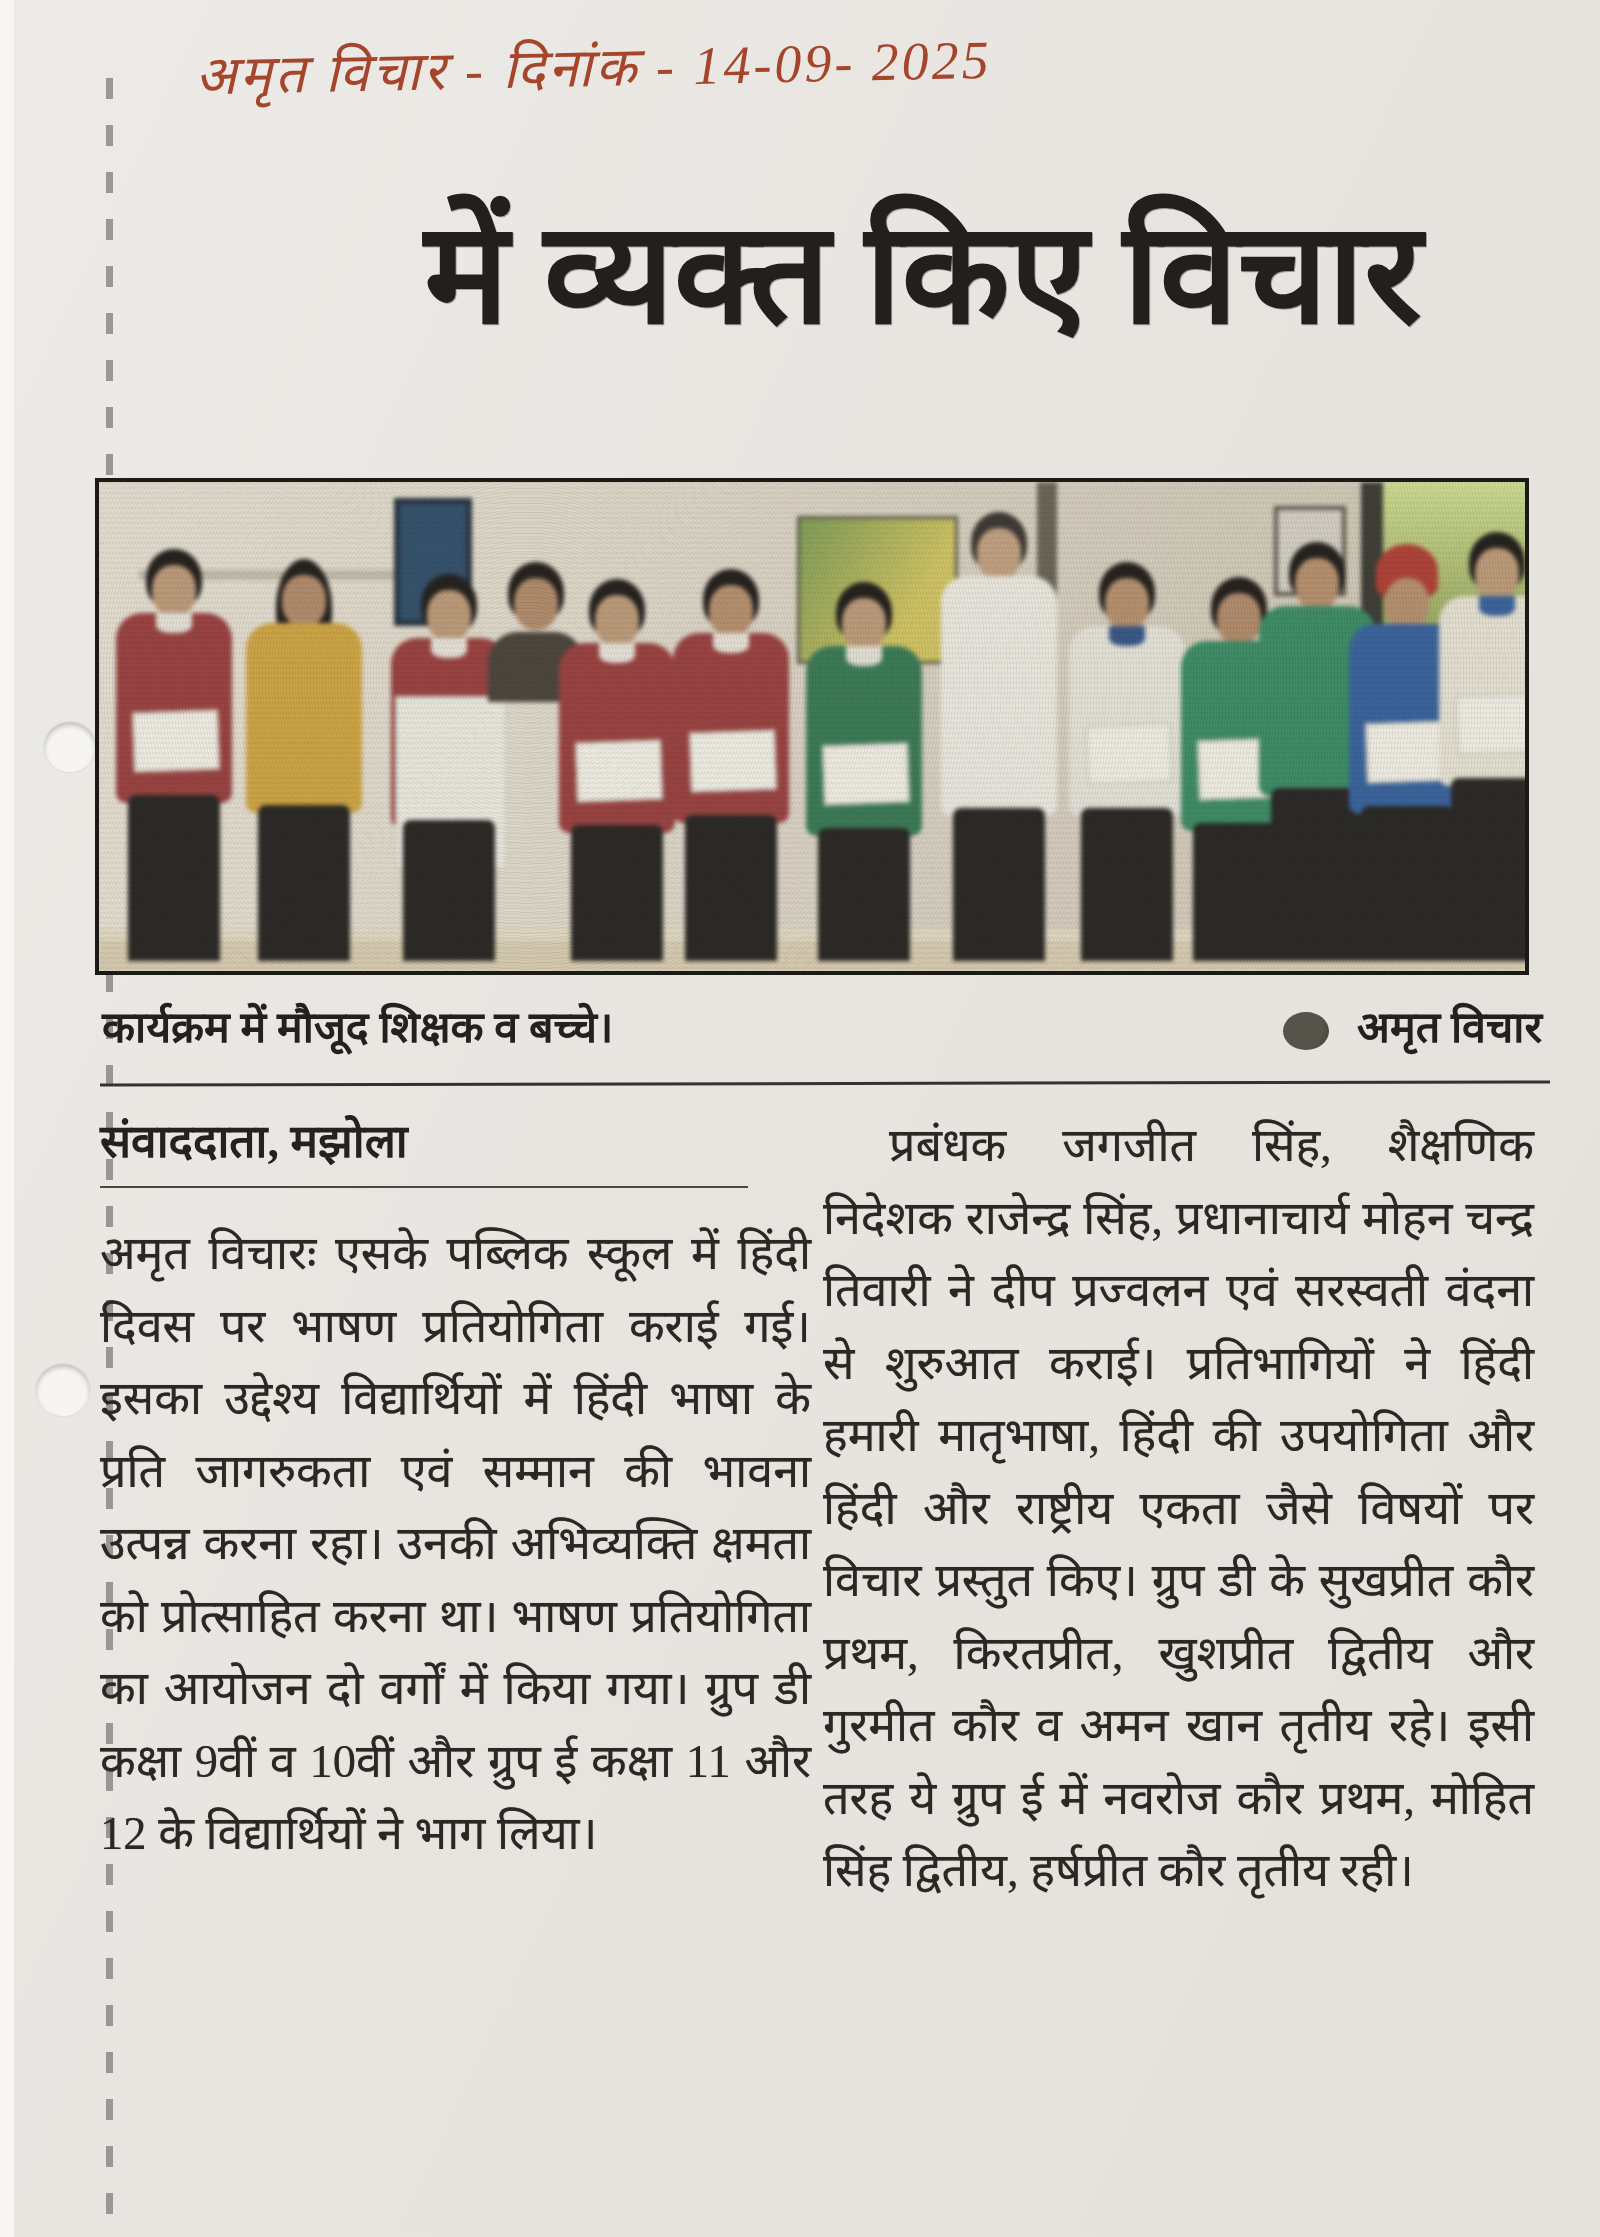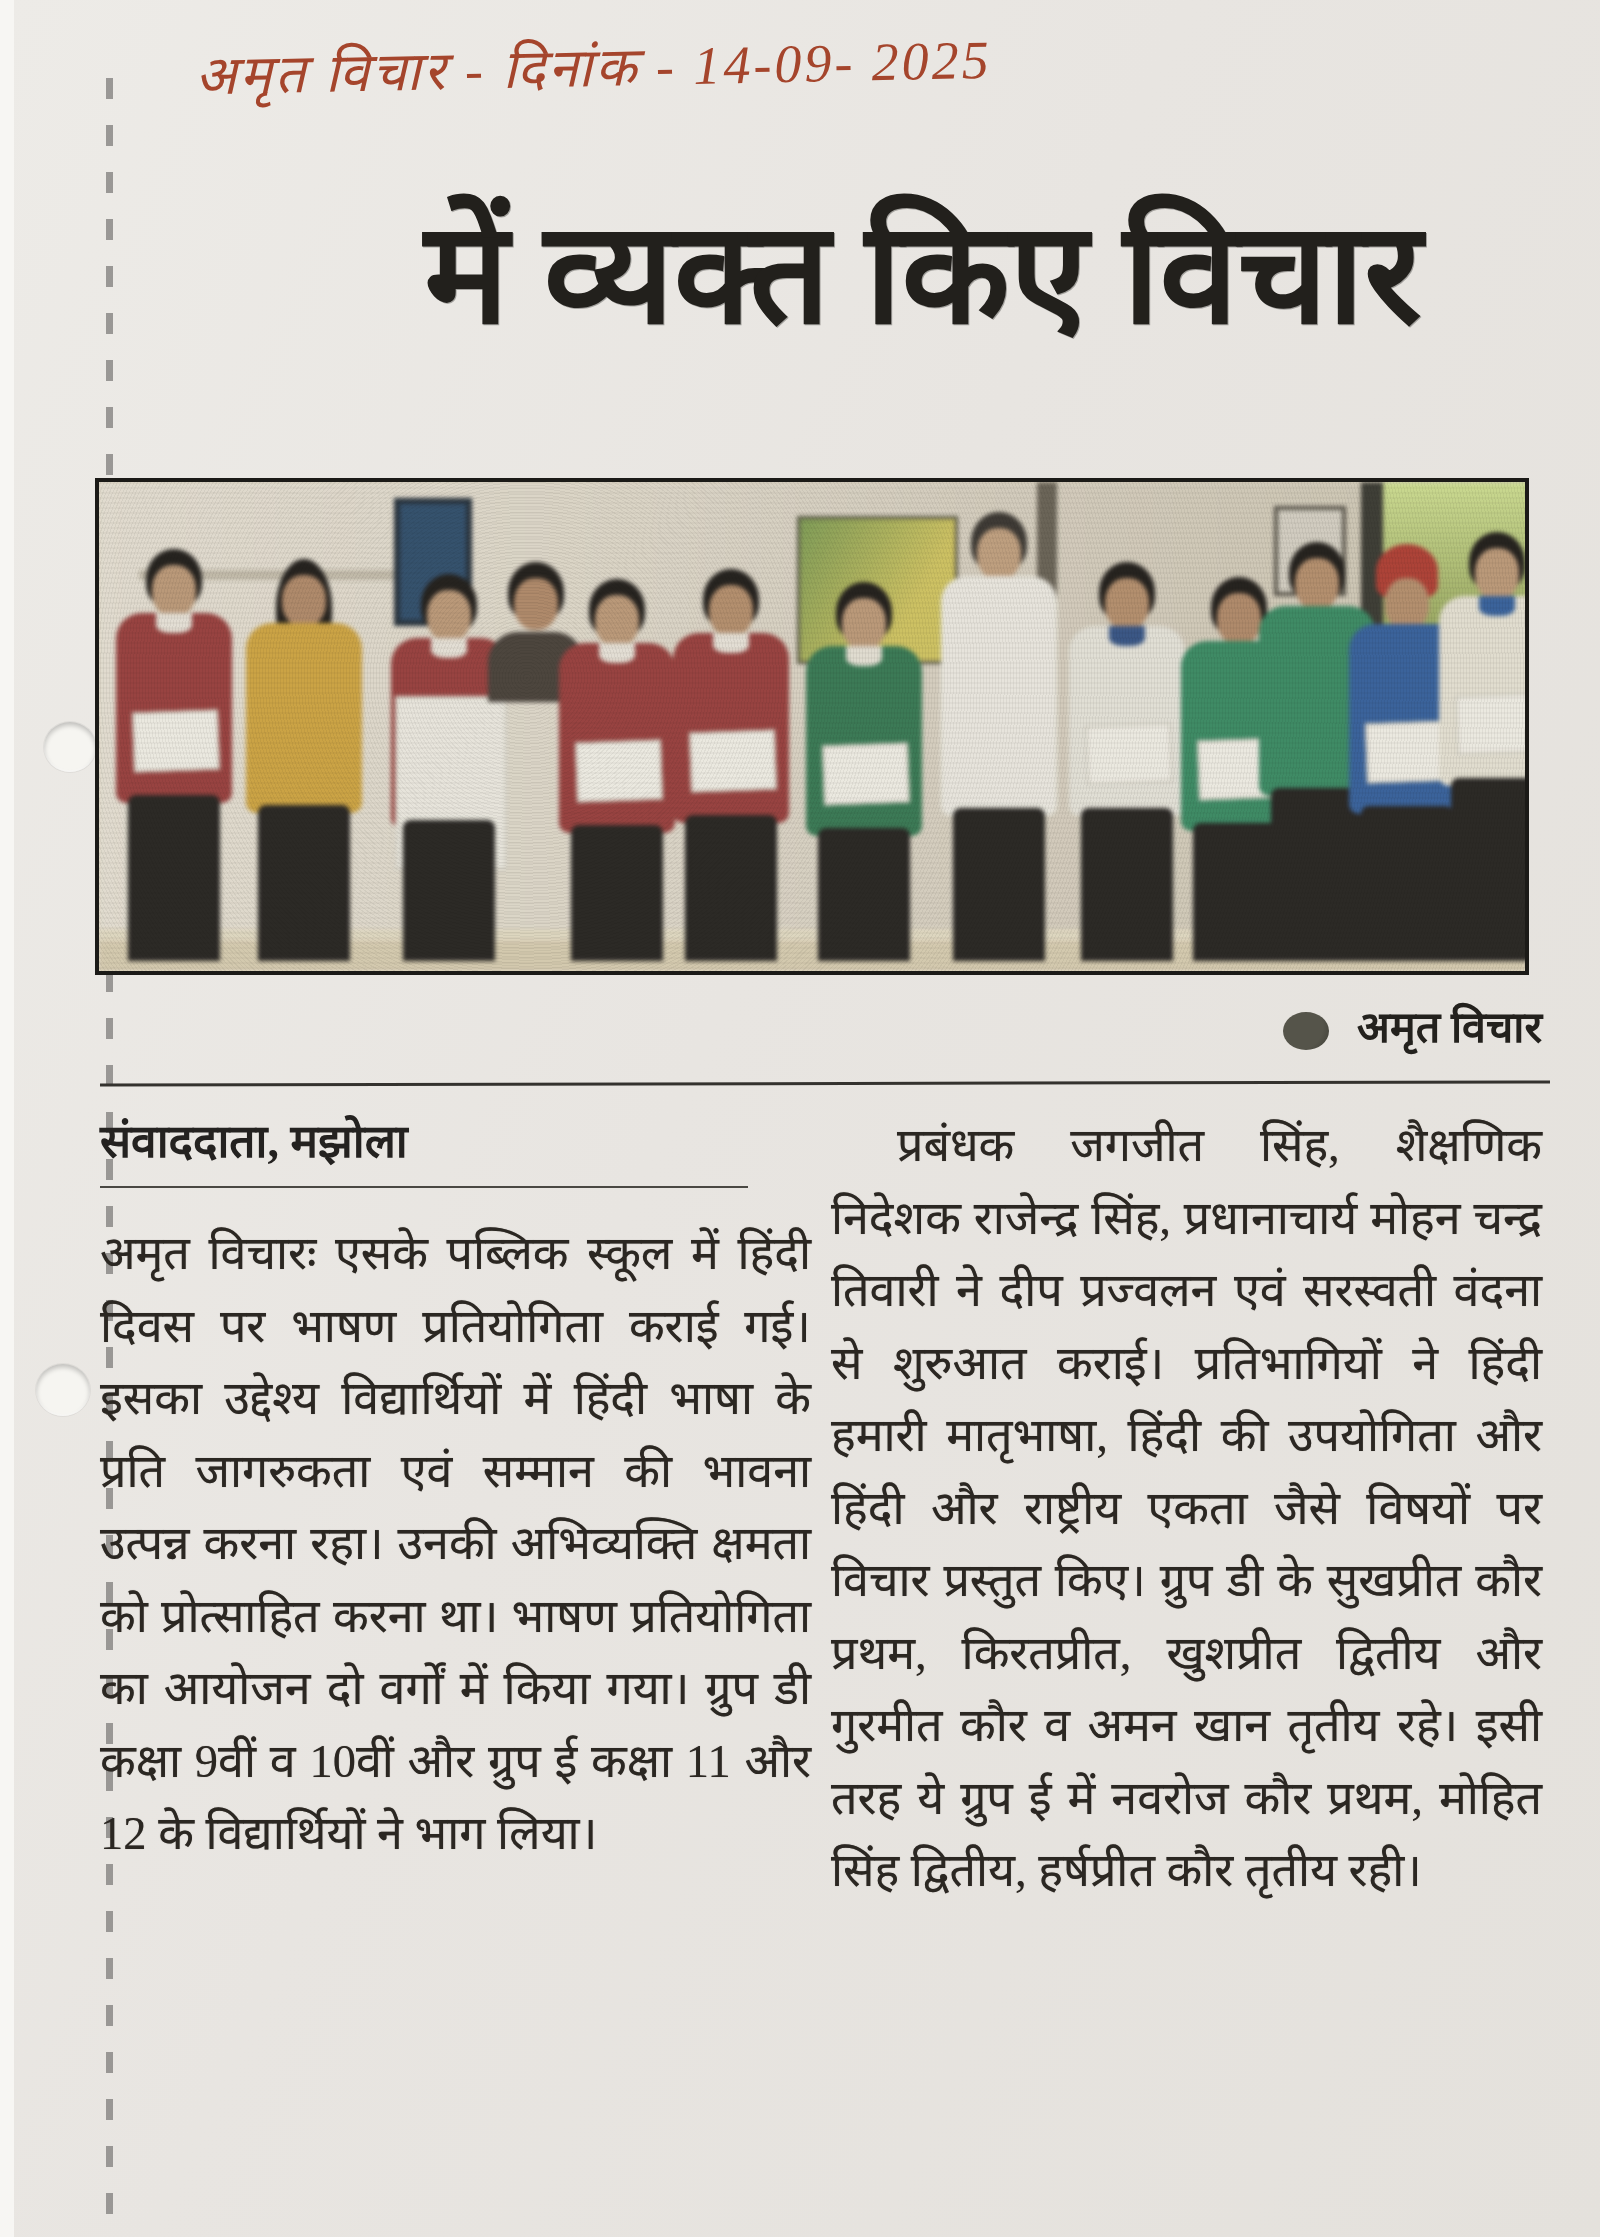--- a/index.html
+++ b/index.html
@@ -54,21 +54,21 @@
   .credit-bullet{position:absolute;left:-74px;top:16px;width:46px;height:38px;border-radius:50%;
     background:radial-gradient(circle at 40% 40%, #55544a 0 60%, #3d3c34 100%);}
   .credit-wrap{position:absolute;right:58px;top:996px;}
   .credit-wrap .label{position:relative;font-size:43px;font-weight:700;color:#23211d;}
 
   
   .rule-full{position:absolute;left:100px;top:1082px;width:1450px;height:3px;background:#34322e;transform:rotate(-.12deg);}
   .rule-left{height:2px;background:#4a4843;width:648px;margin:16px 0 30px 0;}
 
   
-  .columns{position:absolute;left:100px;top:1096px;width:1450px;display:flex;gap:20px;}
+  .columns{position:absolute;left:100px;top:1096px;width:1450px;display:flex;gap:12px;}
   .col{width:711px;}
   .byline{font-size:46px;font-weight:700;color:#242220;padding-top:12px;}
   .story{font-size:46.5px;line-height:72.5px;text-align:justify;color:#2b2722;
     text-shadow:0 0 .7px rgba(43,39,34,.6);margin:0;}
   .story .lead{font-weight:400;}
   .col-right .story{text-indent:66px;margin-top:14px;}
 </style>
 </head>
 <body>
 
@@ -193,20 +193,21 @@
             <div style="left:4px;top:64px;width:116px;height:190px;border-radius:26px 26px 10px 10px;background:#e9e4d2"></div>
             <div style="left:44px;top:64px;width:36px;height:20px;border-radius:0 0 40% 40%;background:#2f62a8"></div>
             <div style="left:21px;top:162px;width:82px;height:56px;background:#f4f1e6;border:2px solid #d5d0c0;transform:rotate(-2deg)"></div>
             <div style="left:16px;top:246px;width:92px;bottom:0;border-radius:8px 8px 0 0;background:#26231f"></div>
           </div>
         </div>
     </div>
     <div class="photo-grain"></div>
   </div>
 
+  <div class="caption">कार्यक्रम में मौजूद शिक्षक व बच्चे।</div>
   <div class="credit-wrap">
     <div class="credit-bullet"></div>
     <span class="label">अमृत विचार</span>
   </div>
 
   <div class="rule-full"></div>
 
   <div class="columns">
     <div class="col col-left">
       <div class="byline">संवाददाता, मझोला</div>

